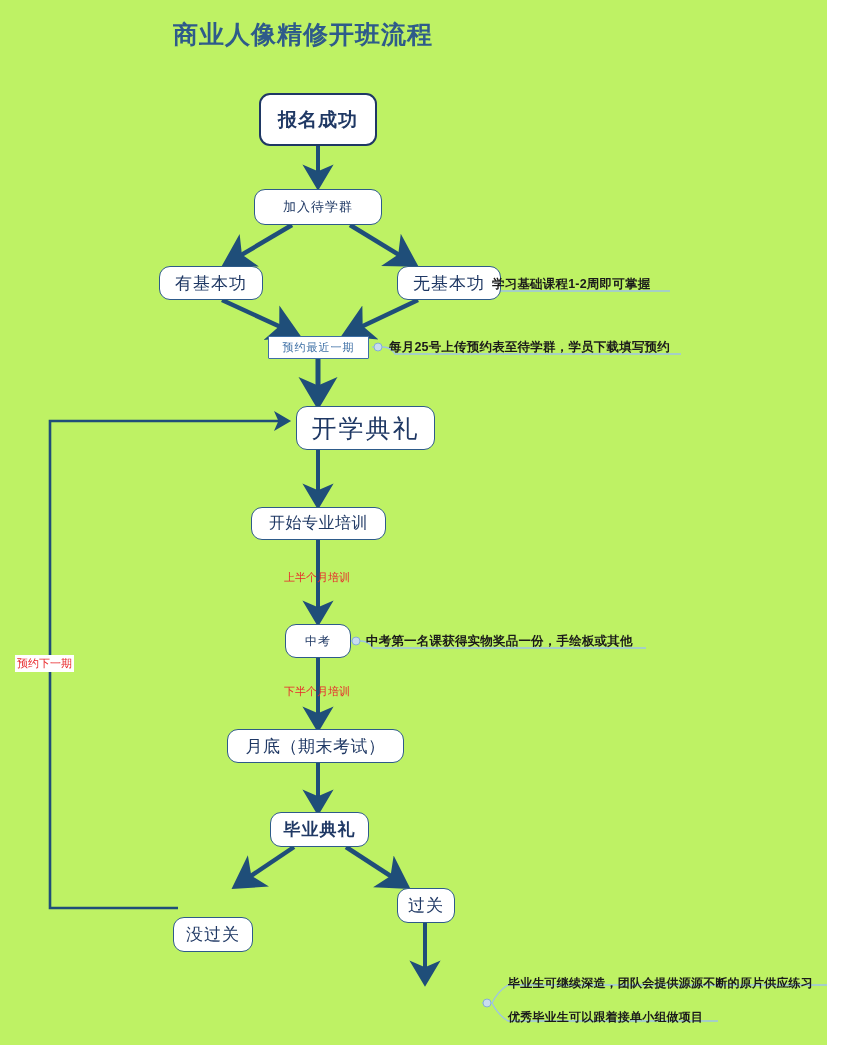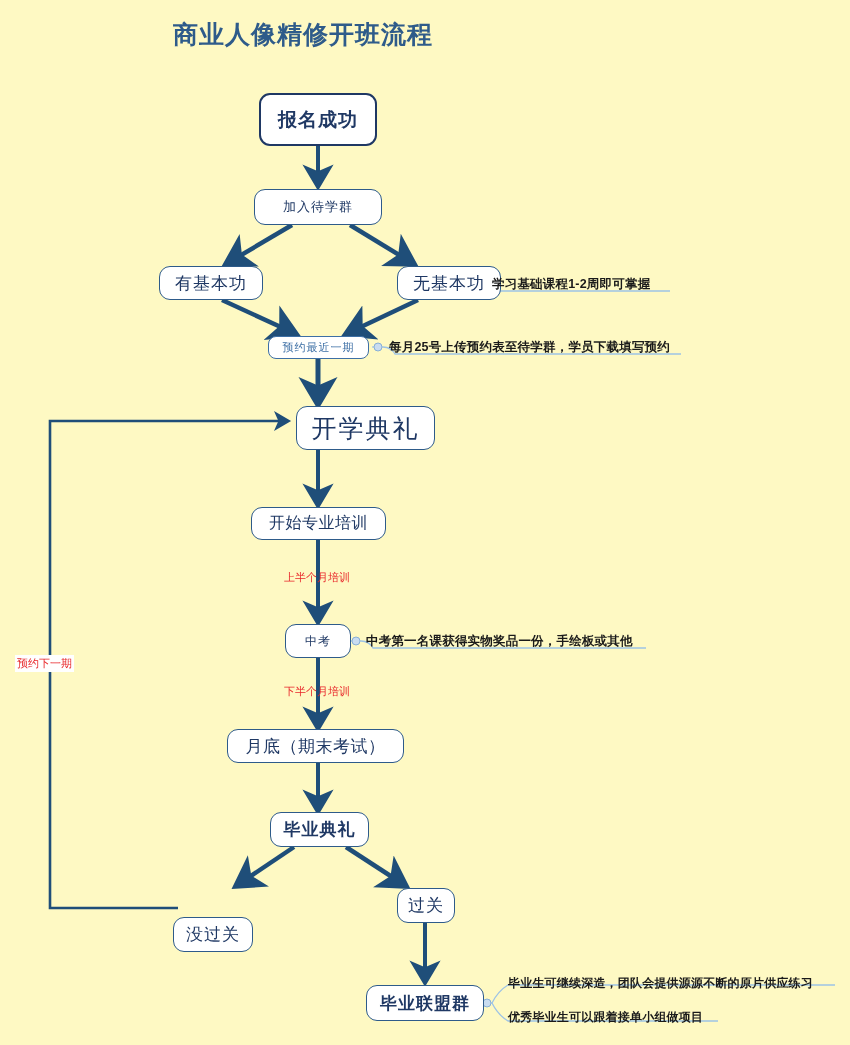--- a/index.html
+++ b/index.html
@@ -5,24 +5,25 @@
   html, body {
     margin: 0;
     padding: 0;
     background: #ffffff;
   }
   body {
     font-family: "Liberation Sans", "DejaVu Sans", sans-serif;
   }
   #canvas {
     position: relative;
-    width: 850px;
+    width: 787px;
     height: 1045px;
-    background: #fef9c3;
+    background: #bef264;
     overflow: hidden;
+    padding-left: 40px;
   }
   #wires {
     position: absolute;
     left: 0; top: 0;
     width: 850px;
     height: 1045px;
   }
   .node {
     position: absolute;
     box-sizing: border-box;
@@ -39,21 +40,21 @@
     position: absolute;
     color: #2E5B8A;
     font-size: 25px;
     font-weight: bold;
     letter-spacing: 1px;
     white-space: nowrap;
     z-index: 6;
   }
   .rr { border: 1px solid #2E5B8A; border-radius: 11px; }
   .rr-thick { border: 2.5px solid #1F3864; border-radius: 11px; }
-  .rect { border: 1px solid #3D6FA5; border-radius: 8px; }
+  .rect { border: 1px solid #3D6FA5; border-radius: 1px; }
   .lbl-red {
     position: absolute;
     color: #E8282B;
     font-size: 11px;
     font-weight: normal;
     white-space: nowrap;
     z-index: 6;
   }
   .callout {
     position: absolute;
@@ -149,21 +150,20 @@
   <div class="node rr" style="left:285px; top:624px; width:66px; height:34px; font-size:12px; letter-spacing:1px;">中考</div>
 
   <div class="node rr" style="left:227px; top:729px; width:177px; height:34px; font-size:17px; letter-spacing:0.5px;">月底（期末考试）</div>
 
   <div class="node rr" style="left:270px; top:812px; width:99px; height:35px; font-size:17px; font-weight:bold; letter-spacing:1px;">毕业典礼</div>
 
   <div class="node rr" style="left:173px; top:888px; width:80px; height:35px; font-size:17px; letter-spacing:1px;margin-top:29px;">没过关</div>
 
   <div class="node rr" style="left:397px; top:888px; width:58px; height:35px; font-size:17px; letter-spacing:1px;">过关</div>
 
-  <div class="node rr" style="left:366px; top:985px; width:118px; height:36px; font-size:17px; font-weight:bold; letter-spacing:1px;">毕业联盟群</div>
 
   <div class="lbl-red" style="left:284px; top:570px;">上半个月培训</div>
 
   <div class="lbl-red" style="left:284px; top:684px;">下半个月培训</div>
 
   <div class="lbl-red" style="left:15px; top:655px; background:#ffffff; padding:1px 2px;">预约下一期</div>
 
   <div class="callout" style="left:492px; top:276px;">学习基础课程1-2周即可掌握</div>
 
   <div class="callout" style="left:389px; top:339px;">每月25号上传预约表至待学群，学员下载填写预约</div>

